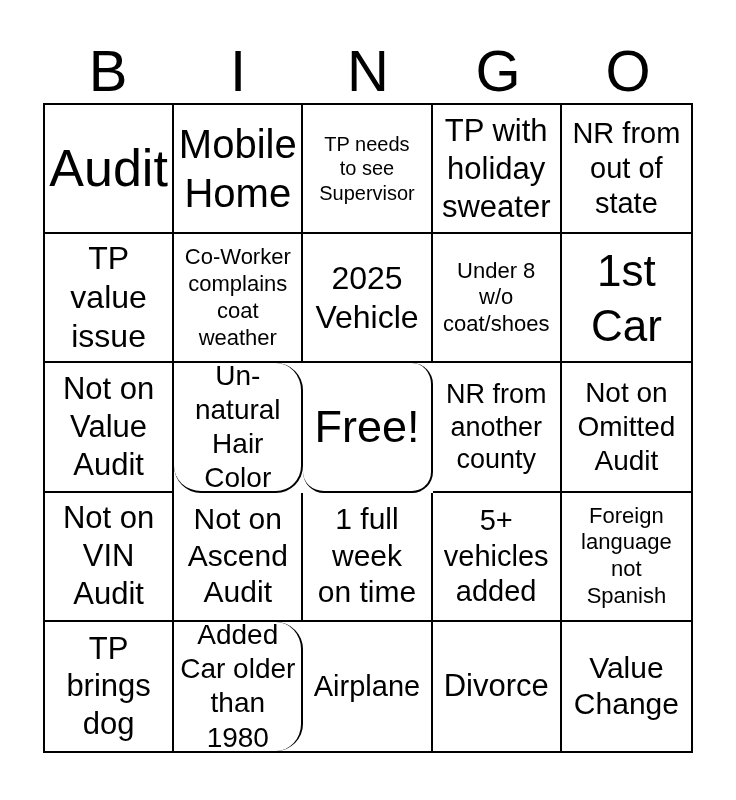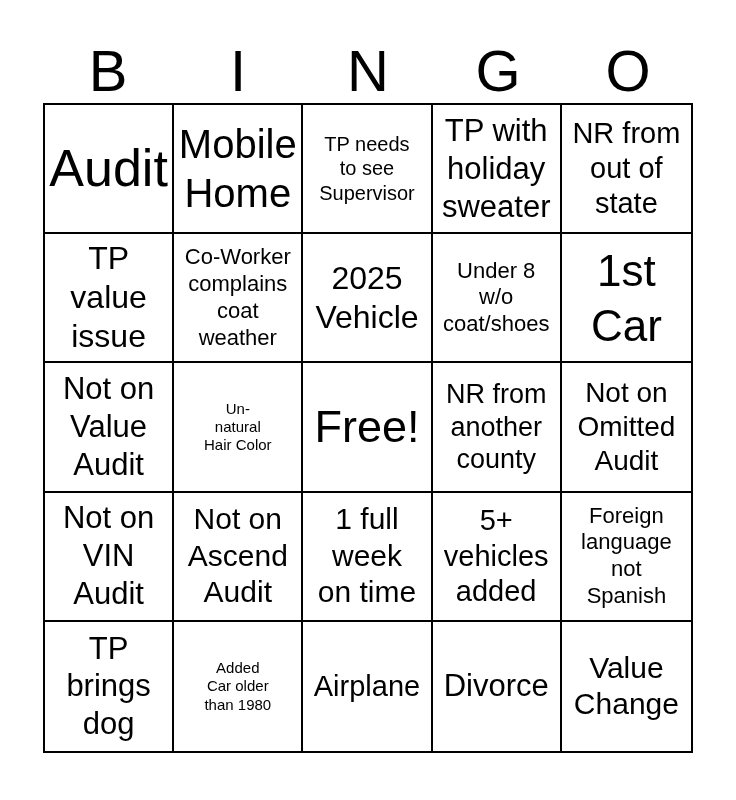--- a/index.html
+++ b/index.html
@@ -56,31 +56,31 @@
     line-height: 1.22;
     padding: 0 3px;
     overflow: hidden;
     background: #ffffff;
     color: #000000;
     cursor: pointer;
   }
   .cell:nth-child(5n) { border-right: none; }
   .cell:nth-child(n+21) { border-bottom: none; }
   .fs22 { font-size: 22px; }
-  .fs23 { font-size: 15px; }
+  .fs23 { font-size: 28px; border-radius: 27px; }
   .fs24 { font-size: 20px; }
   .fs27 { font-size: 27px; }
   .fs28 { font-size: 28px; }
   .fs29 { font-size: 29px; }
   .fs30 { font-size: 30px; }
   .fs31 { font-size: 31px; }
   .fs32 { font-size: 32px; }
   .fs40 { font-size: 40px; }
   .fs44 { font-size: 44px; line-height: 1.25; }
-  .fs45 { font-size: 45px; }
+  .fs45 { font-size: 45px; border-radius: 21px; }
   .fs52 { font-size: 52px; }
 </style>
 </head>
 <body>
 
 <div class="page">
 
   <div class="bingo-title">
     <span>B</span>
     <span>I</span>

